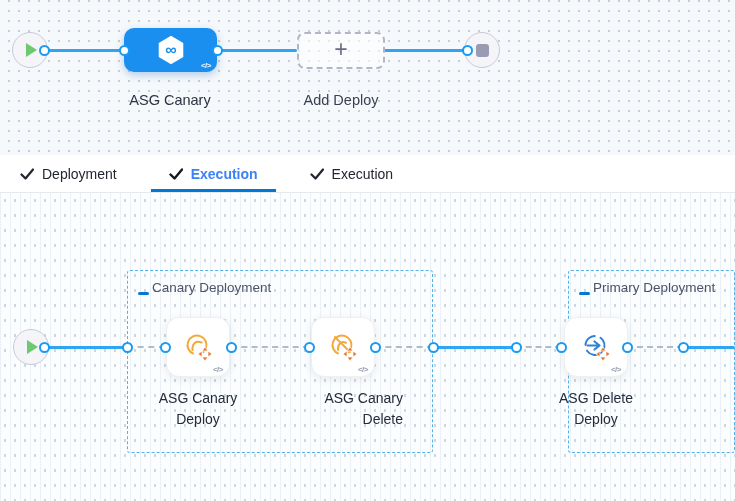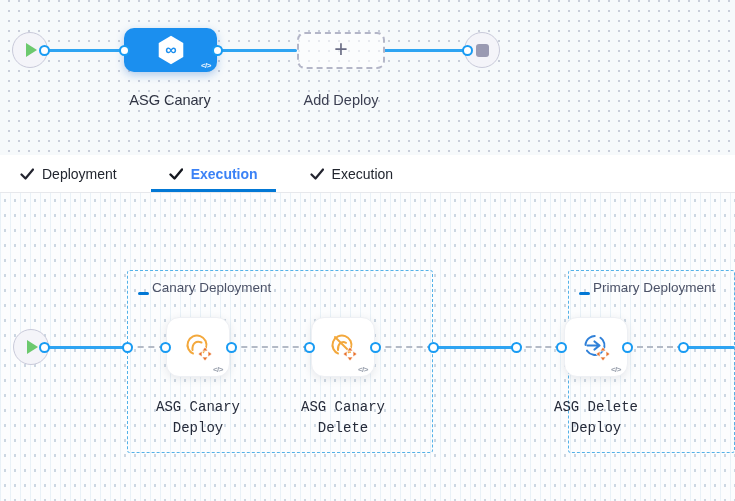--- a/index.html
+++ b/index.html
@@ -87,22 +87,22 @@
   }
   .group-dash { width:11px; height:3px; border-radius:2px; background:#0278d5; flex:none; }
 
   .step-card {
     position:absolute; top:124px; width:64px; height:60px; border-radius:13px;
     background:#fff; border:1px solid #eef0f4; z-index:3; cursor:pointer;
     box-shadow:0 2px 8px rgba(40,50,70,.10);
     display:flex; align-items:center; justify-content:center;
   }
   .step-label {
-    position:absolute; top:204px; width:120px; text-align:center;
-    font-size:14px; line-height:21px; color:#262b3a; z-index:3;font-family:Liberation Mono, monospace;
+    position:absolute; top:195px; width:120px; text-align:center;
+    font-size:14px; line-height:21px; color:#262b3a; z-index:3;
   }
 </style>
 </head>
 <body>
 
 <div class="app">
 
   <div class="top-canvas">
     <div class="hline" style="left:44px; top:48.5px; width:253px;"></div>
     <div class="hline" style="left:383px; top:48.5px; width:85px;"></div>
@@ -210,21 +210,21 @@
         <line x1="8" y1="6" x2="23" y2="21" stroke="#f3a83c" stroke-width="2" stroke-linecap="round"></line>
         <g fill="#e8702a" stroke="#ffffff" stroke-width="0.8">
           <path d="M23 16 L26 20 L20 20 Z"></path>
             <path d="M23 30 L26 26 L20 26 Z"></path>
           <path d="M16 23 L20 26 L20 20 Z"></path>
             <path d="M30 23 L26 26 L26 20 Z"></path>
         </g>
       </svg>
       <span class="code-chip gray">&lt;/&gt;</span>
     </div>
-    <div class="step-label" style="left:283px;">ASG Canary Delete</div>
+    <div class="step-label" style="left:283px;text-align:right;">ASG Canary Delete</div>
 
     <div class="step-card" style="left:564px;">
       <svg width="32" height="32" viewBox="0 0 32 32">
         <circle cx="15" cy="14.5" r="9.5" fill="none" stroke="#2f80d8" stroke-width="2" stroke-dasharray="30 6 14 6" stroke-linecap="round" transform="rotate(-35 15 14.5)"></circle>
         <path d="M7.5 14.5 H18.5 M14.5 10.5 L19.5 14.5 L14.5 18.5" fill="none" stroke="#2f80d8" stroke-width="2.2" stroke-linecap="round" stroke-linejoin="round"></path>
         <g fill="#e8702a" stroke="#ffffff" stroke-width="0.8">
           <path d="M23 16 L26 20 L20 20 Z"></path>
             <path d="M23 30 L26 26 L20 26 Z"></path>
           <path d="M16 23 L20 26 L20 20 Z"></path>
             <path d="M30 23 L26 26 L26 20 Z"></path>

